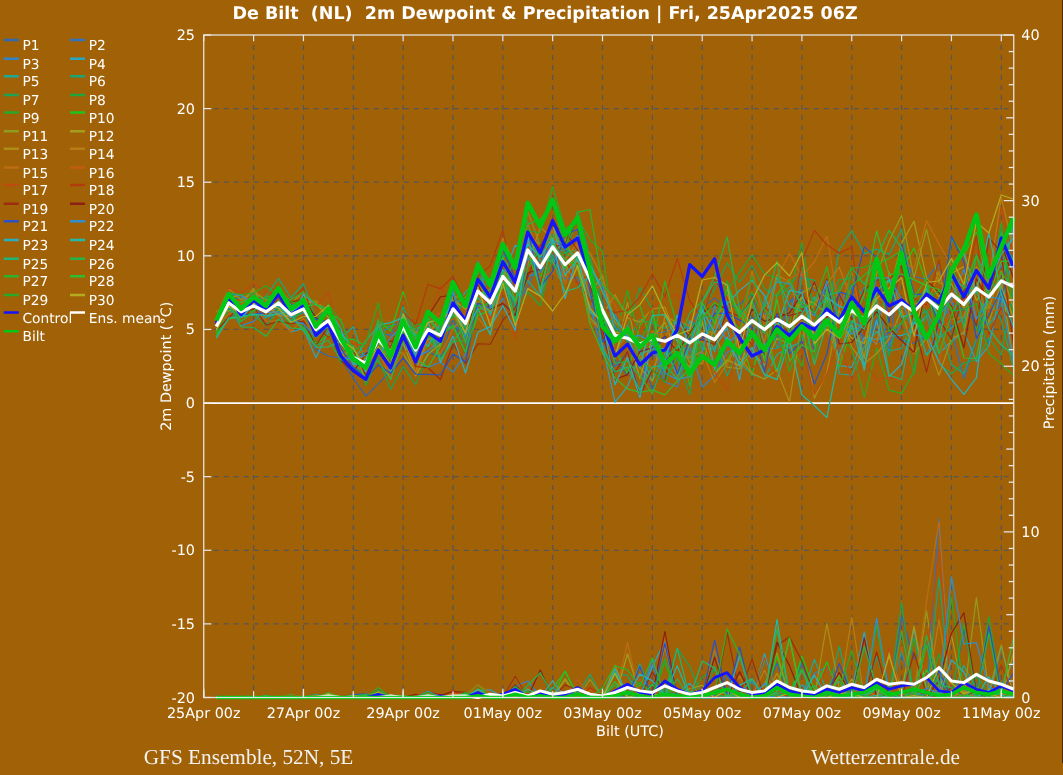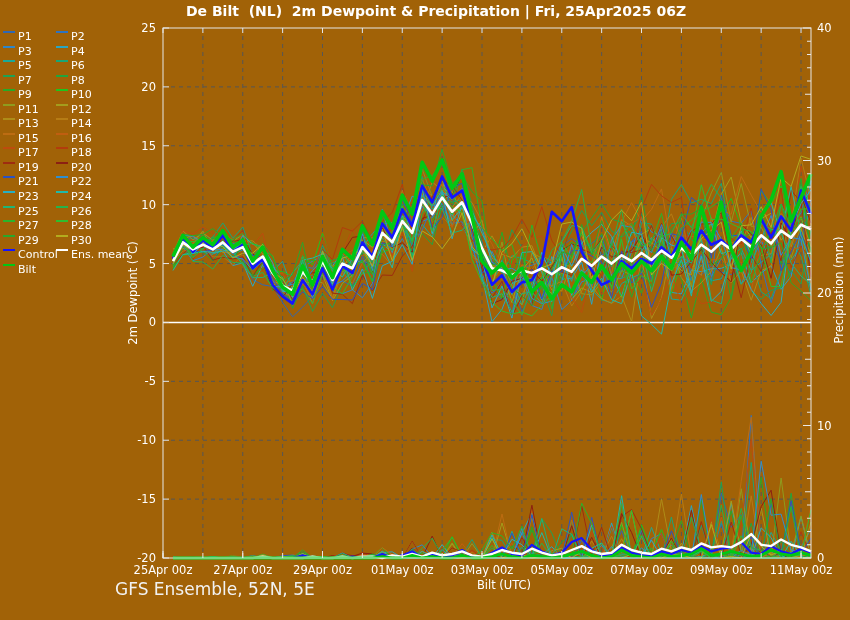--- a/index.html
+++ b/index.html
@@ -10,21 +10,21 @@
   svg{position:absolute;left:0;top:0;}
   .legend{position:absolute;left:3px;top:31px;display:grid;
           grid-template-columns:53px auto;grid-auto-rows:14.55px;}
   .legend-item{display:flex;align-items:flex-start;}
   .legend-sw{width:12px;height:2px;margin-right:3px;flex:none;}
   .legend-lb{font-size:11px;line-height:1;color:#fff;white-space:nowrap;}
   .ax-title{position:absolute;font-size:11.5px;color:#fff;white-space:nowrap;}
   .ax-left{left:133px;top:293px;transform:translate(-50%,-50%) rotate(-90deg);}
   .ax-right{left:839px;top:290px;transform:translate(-50%,-50%) rotate(-90deg);}
   .ax-x{left:444px;top:578px;width:120px;text-align:center;font-size:11.5px;}
-  .footer{position:absolute;top:579px;font-size:17px;color:#f2f2f2;letter-spacing:0;}
+  .footer{position:absolute;top:596px;font-size:17px;color:#f2f2f2;letter-spacing:0;font-family:Liberation Serif, serif;}
   .footer-left{left:115px;}
   .footer-right{left:649px;}
 </style>
 </head>
 <body>
 
 <div class="screen">
   <div class="chart-title">De Bilt  (NL)  2m Dewpoint &amp; Precipitation | Fri, 25Apr2025 06Z</div>
   <div class="legend" id="legend">
       <div class="legend-item">
@@ -386,13 +386,14 @@
         <text x="817" y="429.5" fill="#fff" font-size="11.5" text-anchor="start" font-family="DejaVu Sans, sans-serif">10</text>
         <text x="817" y="297" fill="#fff" font-size="11.5" text-anchor="start" font-family="DejaVu Sans, sans-serif">20</text>
         <text x="817" y="164.5" fill="#fff" font-size="11.5" text-anchor="start" font-family="DejaVu Sans, sans-serif">30</text>
         <text x="817" y="32" fill="#fff" font-size="11.5" text-anchor="start" font-family="DejaVu Sans, sans-serif">40</text>
       </g>
     </svg>
   <div class="ax-title ax-left">2m Dewpoint (°C)</div>
   <div class="ax-title ax-right">Precipitation (mm)</div>
   <div class="ax-title ax-x">Bilt (UTC)</div>
   <div class="footer footer-left">GFS Ensemble, 52N, 5E</div>
+  <div class="footer footer-right">Wetterzentrale.de</div>
 </div>
 
 </body></html>

